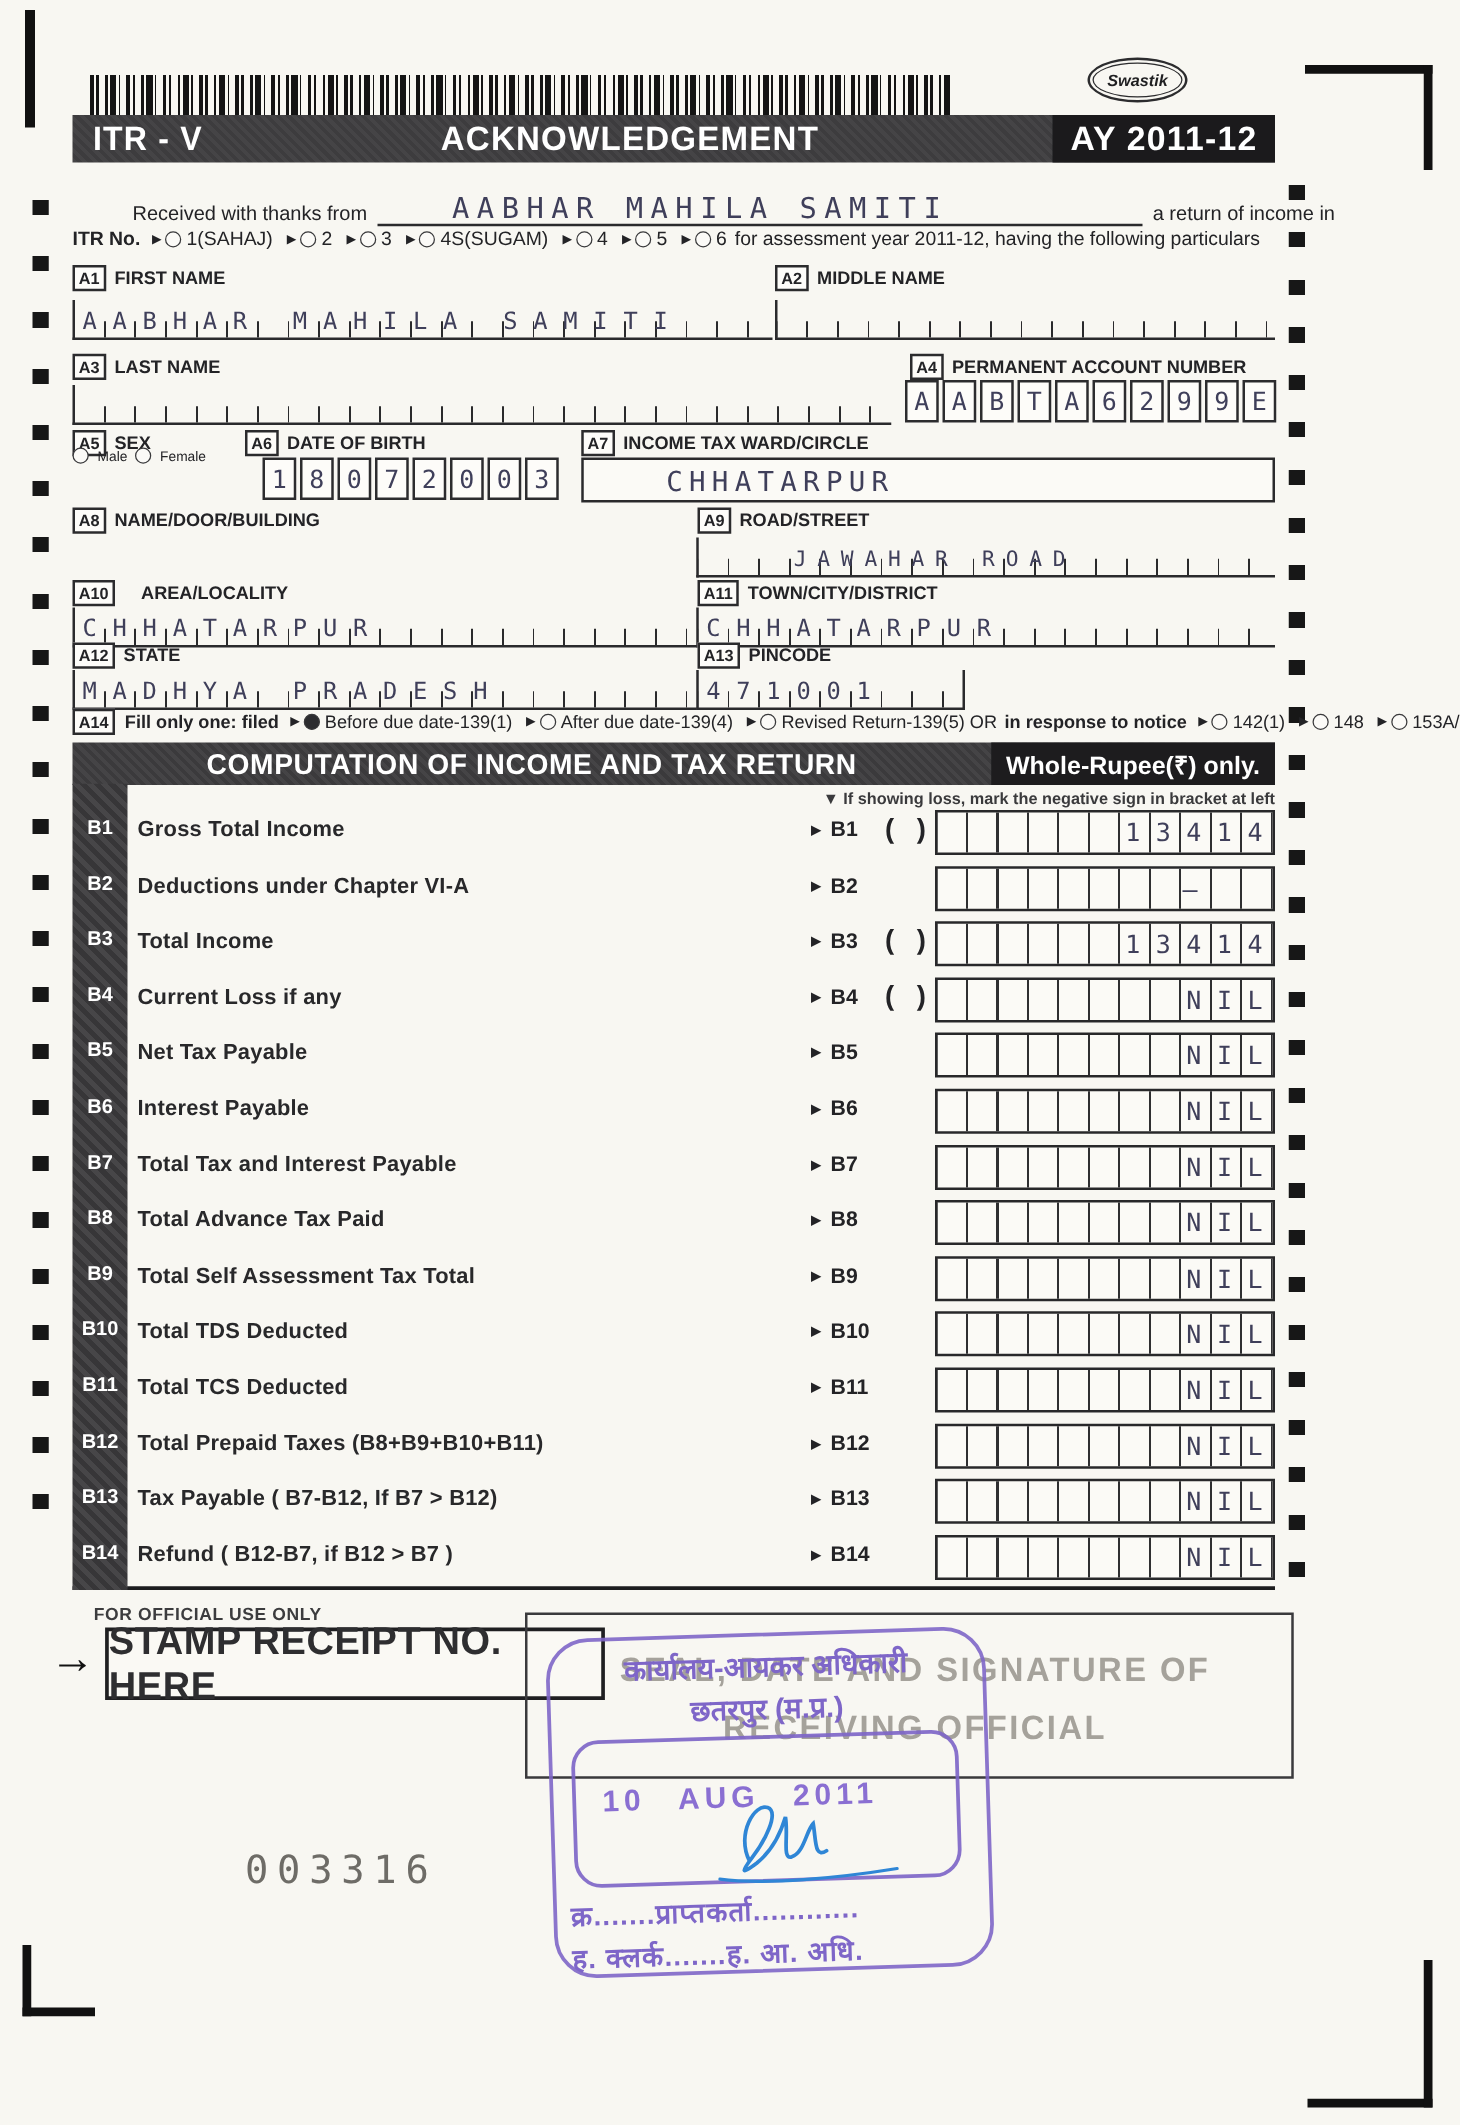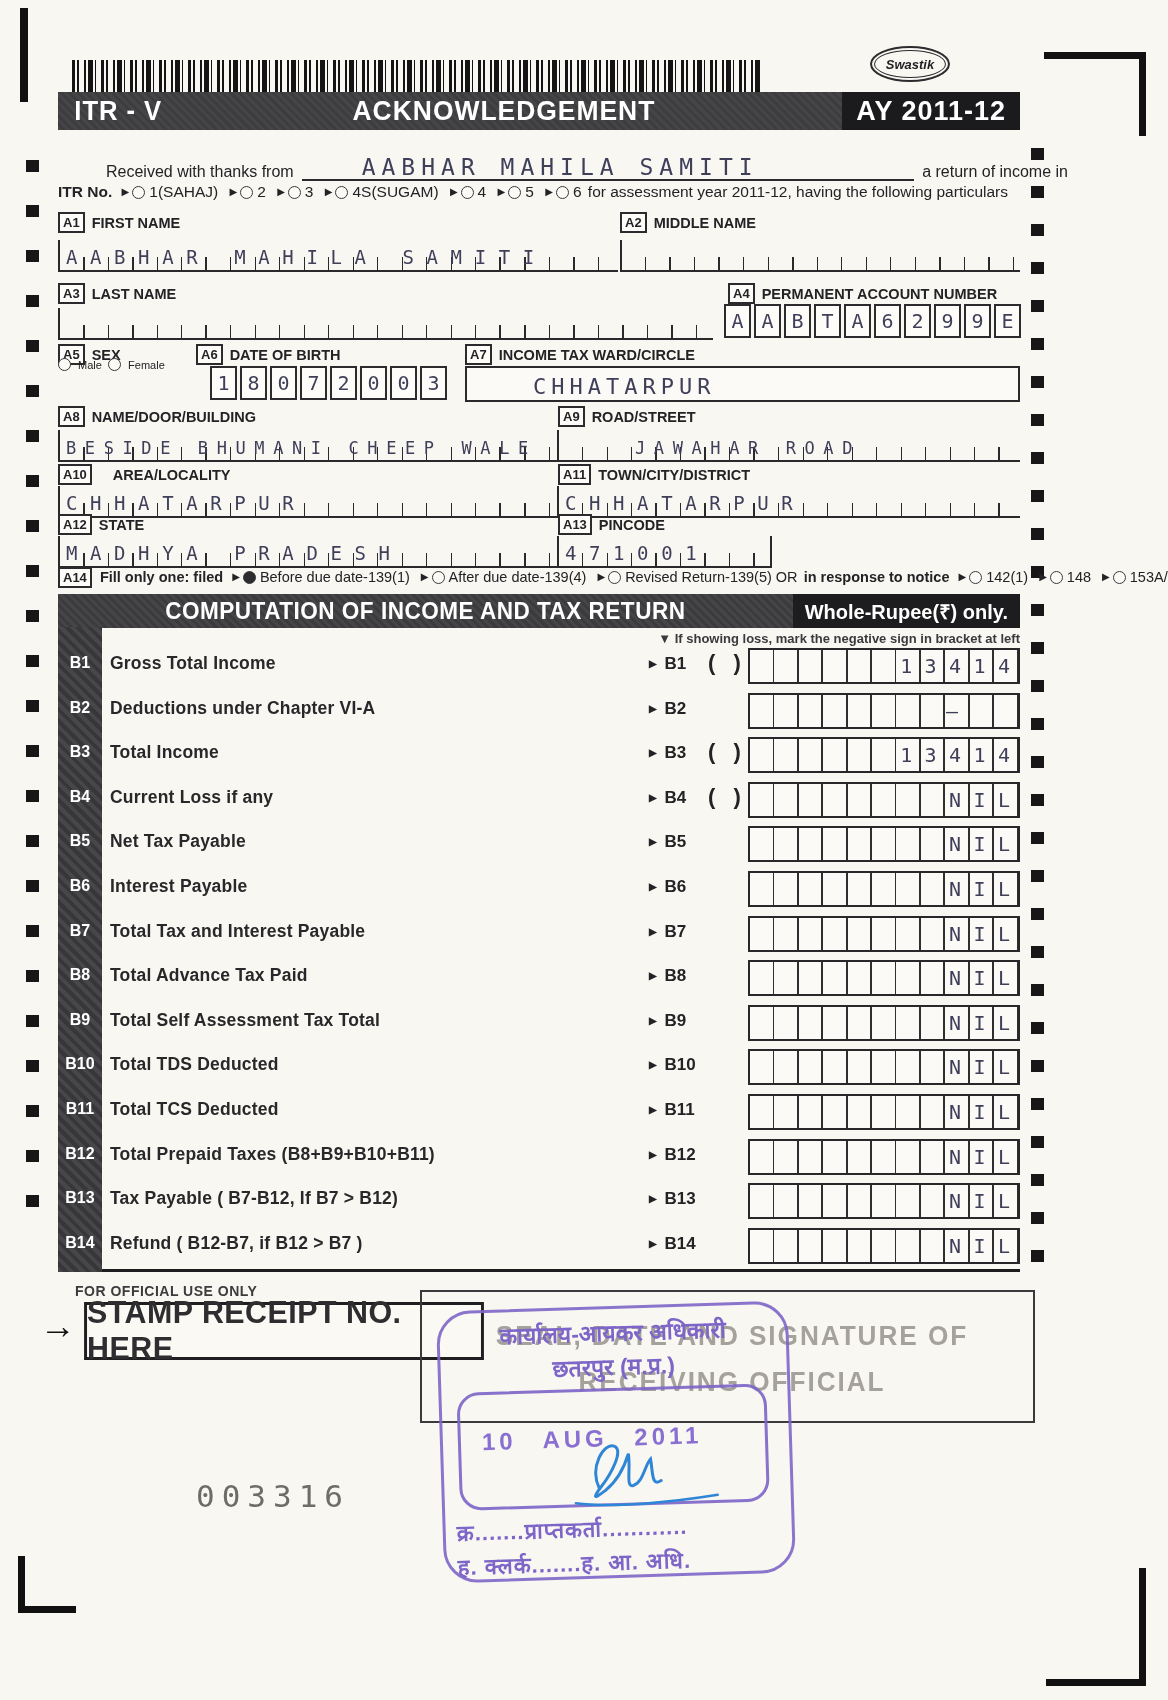--- a/index.html
+++ b/index.html
@@ -218,23 +218,20 @@
   </div>
 
   <div class="abs fldlabel" style="left:58px;top:406px;">
     <span class="badge">A8</span>
     <span>NAME/DOOR/BUILDING</span>
   </div>
   <div class="abs fldlabel" style="left:558px;top:406px;">
     <span class="badge">A9</span>
     <span>ROAD/STREET</span>
   </div>
-  <div class="abs comb" style="left:58px;top:430px;width:499px;">
-    <span class="comb-val small">BESIDE BHUMANI CHEEP WALE</span>
-  </div>
   <div class="abs comb" style="left:557px;top:430px;width:463px;">
     <span class="comb-val small" style="left:76px;">JAWAHAR ROAD</span>
   </div>
 
   <div class="abs fldlabel" style="left:58px;top:464px;gap:21px;">
     <span class="badge">A10</span>
     <span>AREA/LOCALITY</span>
   </div>
   <div class="abs fldlabel" style="left:558px;top:464px;">
     <span class="badge">A11</span>

